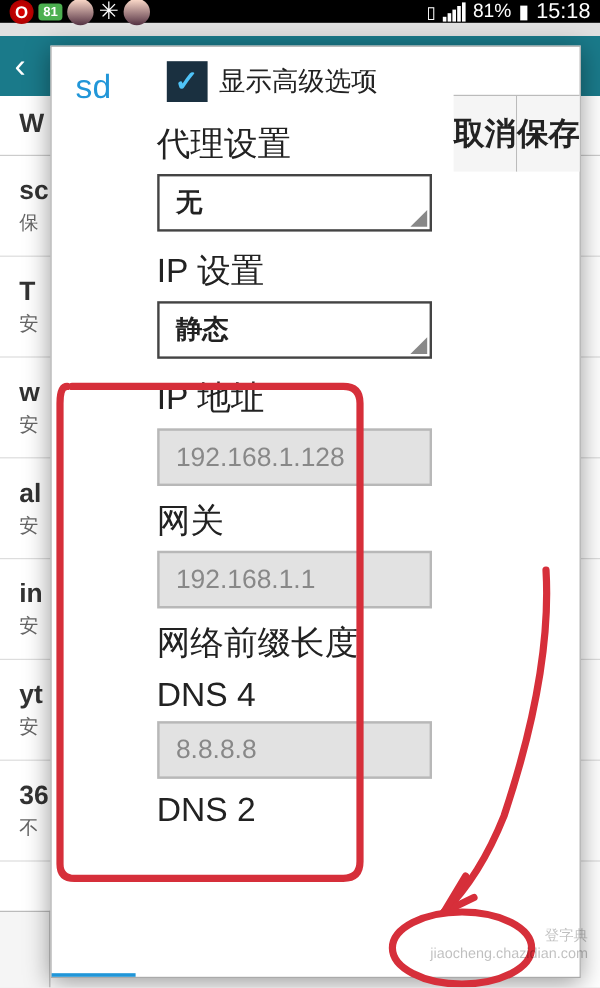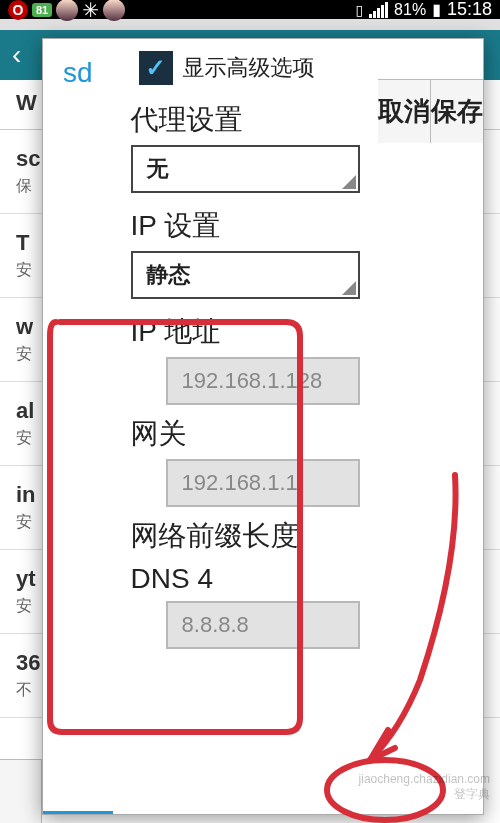--- a/index.html
+++ b/index.html
@@ -98,21 +98,21 @@
       font-size: 22px; font-weight: bold; color: #222;
       position: relative; margin-bottom: 14px;
     }
     .select-box::after {
       content: ""; position: absolute; right: 2px; bottom: 2px;
       border-right: 14px solid #888; border-top: 14px solid transparent;
     }
     .input-box {
       border: 2px solid #b8b8b8; background: #e2e2e2;
       height: 48px; display: flex; align-items: center; padding: 0 14px;
-      font-size: 22px; color: #888; margin-bottom: 10px; margin-left: 35px;
+      font-size: 22px; color: #888; margin-bottom: 10px;
     }
     .dialog-buttons {
       display: flex; border-top: 1px solid #bbb; height: 64px; margin-top: 40px;
     }
     .dlg-btn {
       flex: 1; display: flex; align-items: center; justify-content: center;
       font-size: 26px; font-weight: bold; color: #222;
       background: #f5f5f5;
     }
     .dlg-btn:first-child { border-right: 1px solid #bbb; }
@@ -212,20 +212,21 @@
     <div class="input-box">192.168.1.128</div>
 
     <div class="field-label">网关</div>
     <div class="input-box">192.168.1.1</div>
 
     <div class="field-label">网络前缀长度</div>
 
     <div class="field-label">DNS 4</div>
     <div class="input-box">8.8.8.8</div>
 
+    <div class="field-label">DNS 2</div>
   </div>
   <div class="dialog-buttons">
     <div class="dlg-btn">取消</div>
     <div class="dlg-btn">保存</div>
   </div>
 </div>
 
 <svg class="annotation-svg" viewBox="0 0 500 823">
   <g stroke="#d62f3a" stroke-width="6" fill="none" stroke-linecap="round" stroke-linejoin="round">
 
@@ -233,15 +234,15 @@
 
     <path d="M 455 475 Q 460 560 420 680 Q 400 730 370 760"></path>
     <path d="M 370 760 L 395 748"></path>
     <path d="M 370 760 L 388 730"></path>
 
     <ellipse cx="385" cy="790" rx="58" ry="30"></ellipse>
   </g>
 </svg>
 
 <div class="watermark">
+  <div>登字典</div>
   <div>jiaocheng.chazidian.com</div>
-  <div>登字典</div>
 </div>
 
 </body></html>

